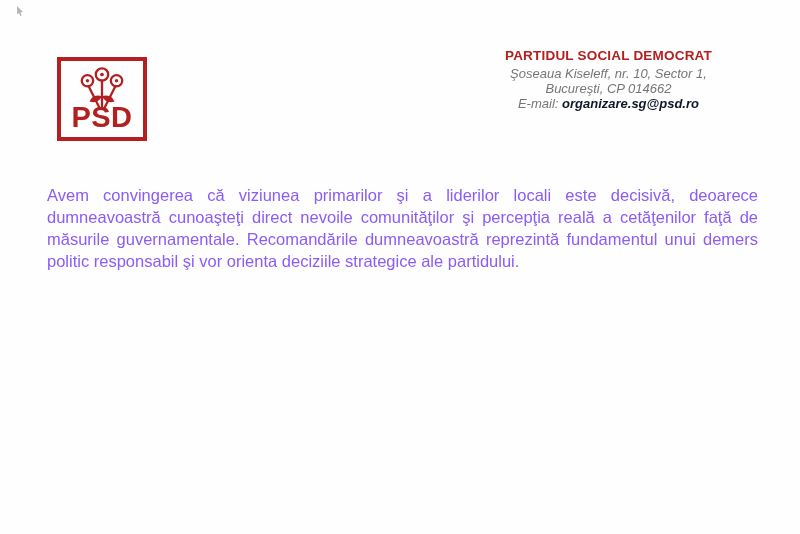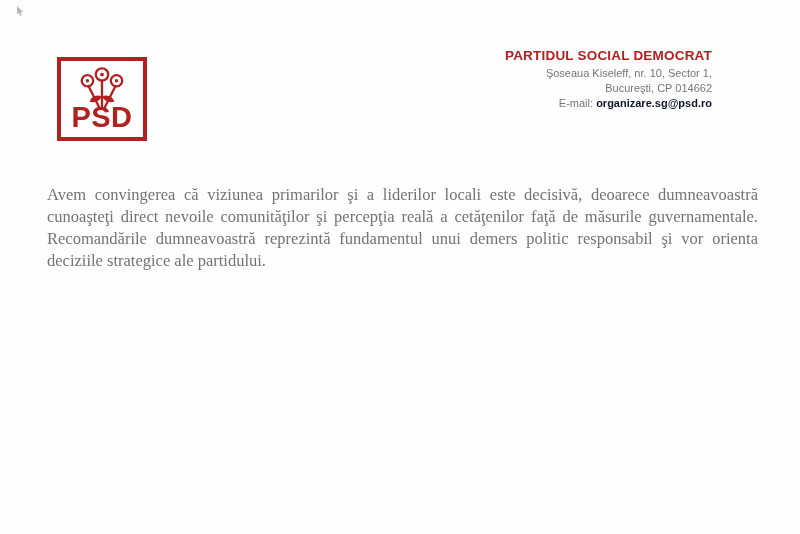--- a/index.html
+++ b/index.html
@@ -48,49 +48,49 @@
     line-height: 1;
     color: #b2201f;
     letter-spacing: 0.5px;
     font-family: "Liberation Sans", sans-serif;
   }
   
   .letterhead {
     position: absolute;
     top: 48px;
     right: 88px;
-    text-align: right;
+    text-align: center;
     line-height: 15px;
   }
   .org-name {
     font-weight: bold;
     font-size: 13.5px;
     color: #b2201f;
     letter-spacing: 0.2px;
     margin-bottom: 3px;
   }
   .addr {
-    font-size: 11px;
+    font-size: 13px;
     color: #757575;
+    font-style: italic;
   }
   .addr .strong, .addr.strong {
     color: #0f172a;
     font-weight: bold;
   }
   
   .body-text {
     position: absolute;
     left: 47px;
     top: 184px;
     width: 711px;
     font-size: 16.5px;
     line-height: 22px;
-    color: #737373;
+    color: #8b5cf6;
     text-align: justify;
-    font-family: Liberation Serif, serif;
   }
   .body-text p {
     margin-bottom: 21px;
   }
   .body-text p:last-child { margin-bottom: 0; }
 </style>
 </head>
 <body>
 
 <div class="page">

